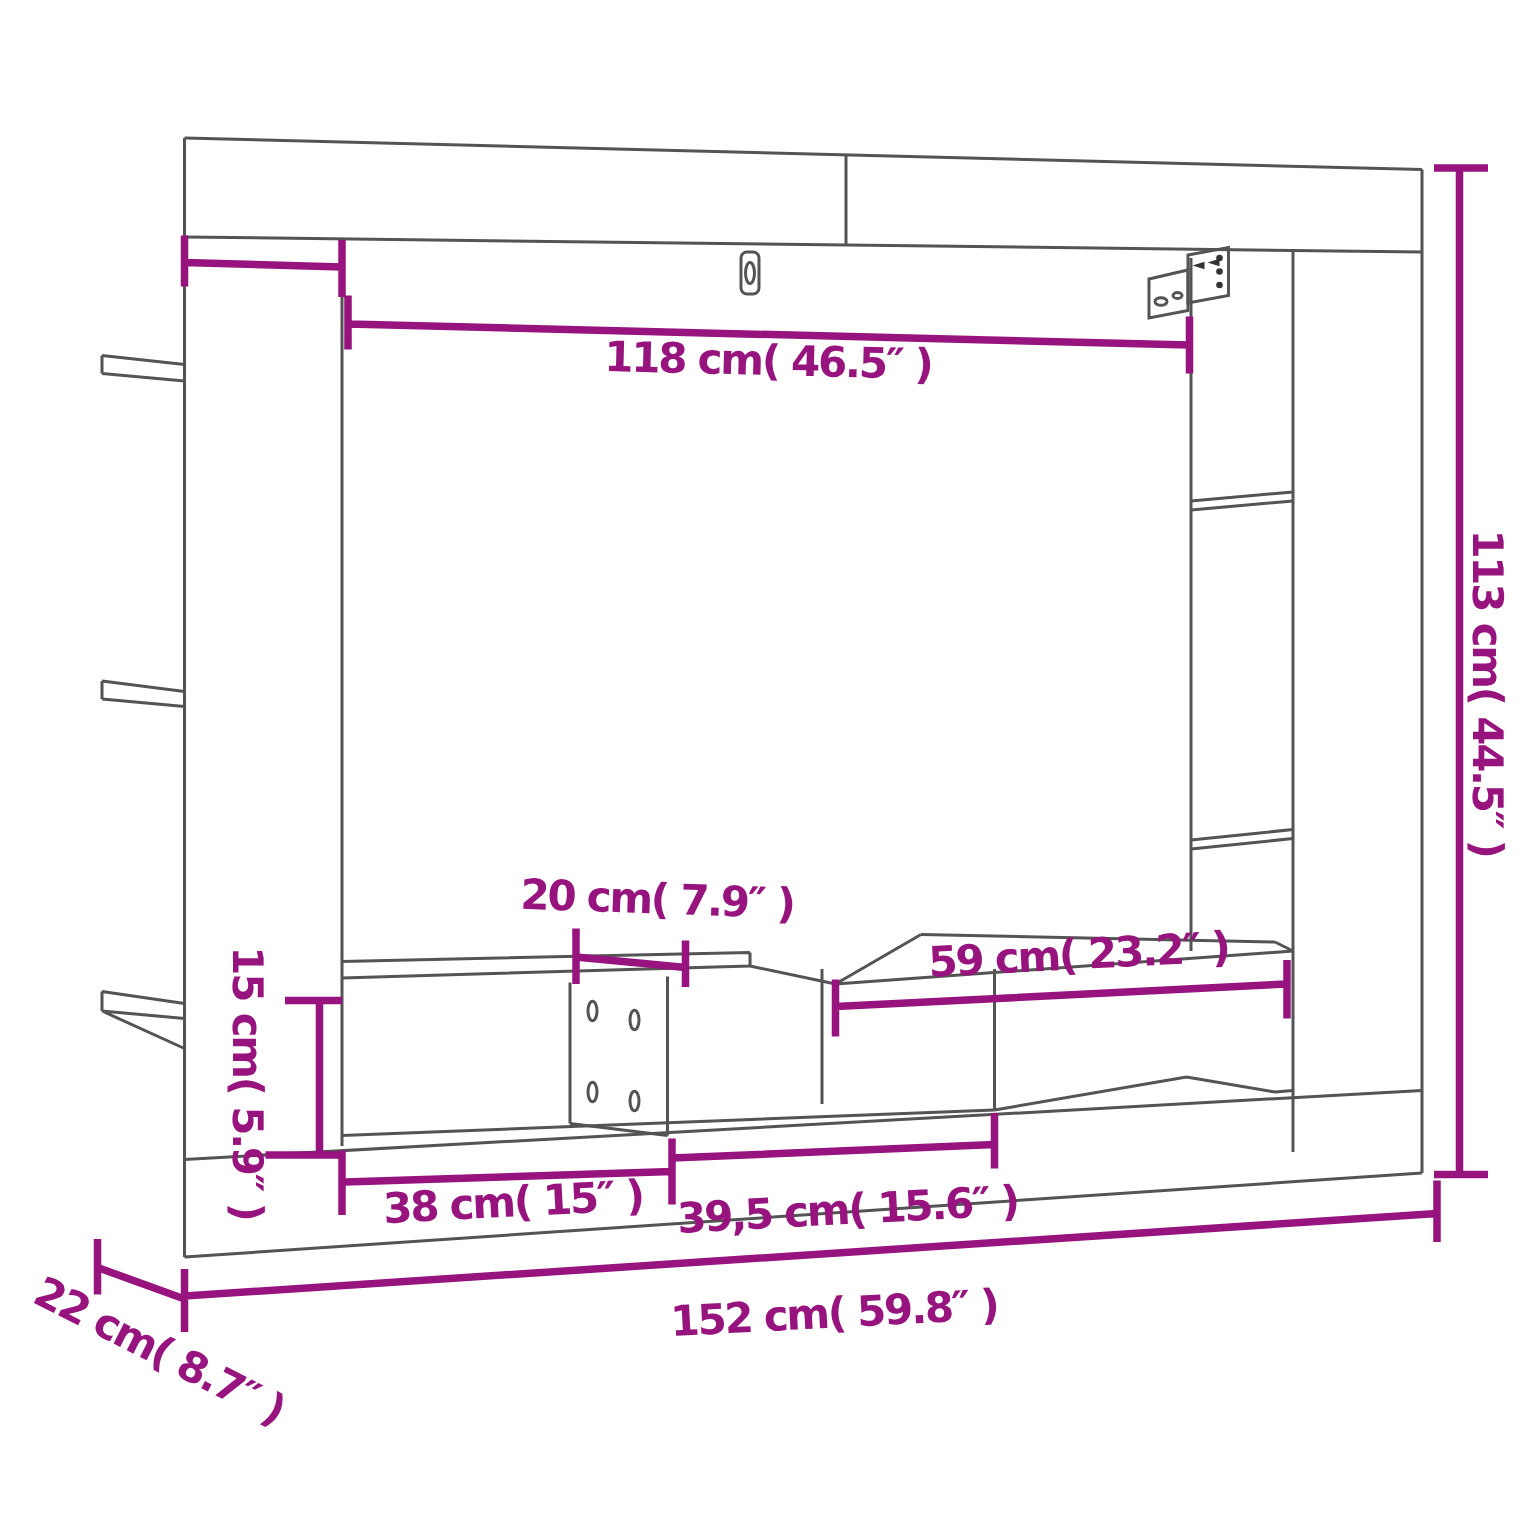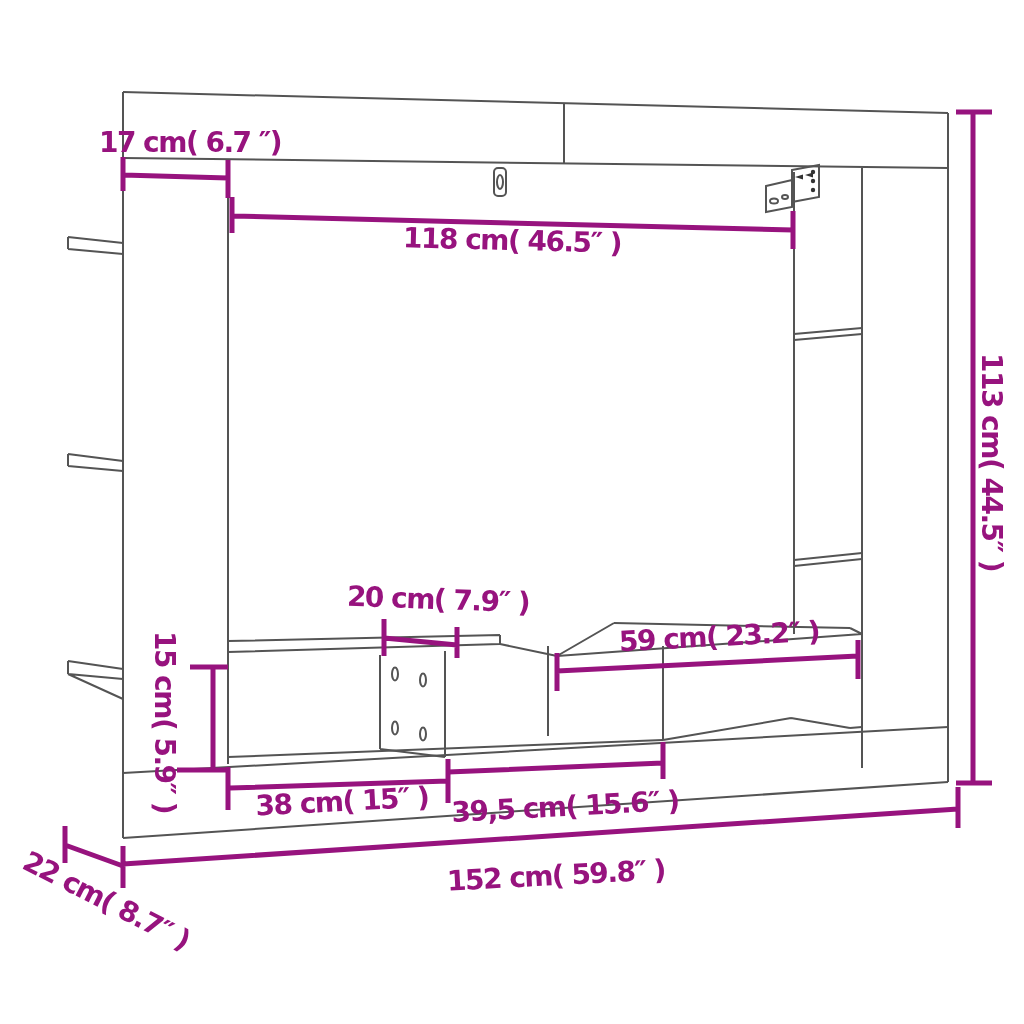--- a/index.html
+++ b/index.html
@@ -154,21 +154,20 @@
       <g>
         <path d="M123,864 L958,809 M123,846 L123,888 M958,787 L958,828"></path>
       </g>
 
       <g>
         <path d="M65,845 L123,866 M65,826 L65,863"></path>
       </g>
     </g>
   </svg>
 
-  <div class="dim-label" style="left:190px; top:143px;">17 cm( 6.7 ″)</div>
 
   <div class="dim-label rot1" style="left:512px; top:241px;">118 cm( 46.5″ )</div>
 
   <div class="dim-label rot90" style="left:991px; top:462px;">113 cm( 44.5″ )</div>
 
   <div class="dim-label rot2" style="left:438px; top:600px;">20 cm( 7.9″ )</div>
 
   <div class="dim-label rotm3" style="left:719px; top:637px;">59 cm( 23.2″ )</div>
 
   <div class="dim-label rot90" style="left:164px; top:722px;">15 cm( 5.9″ )</div>

